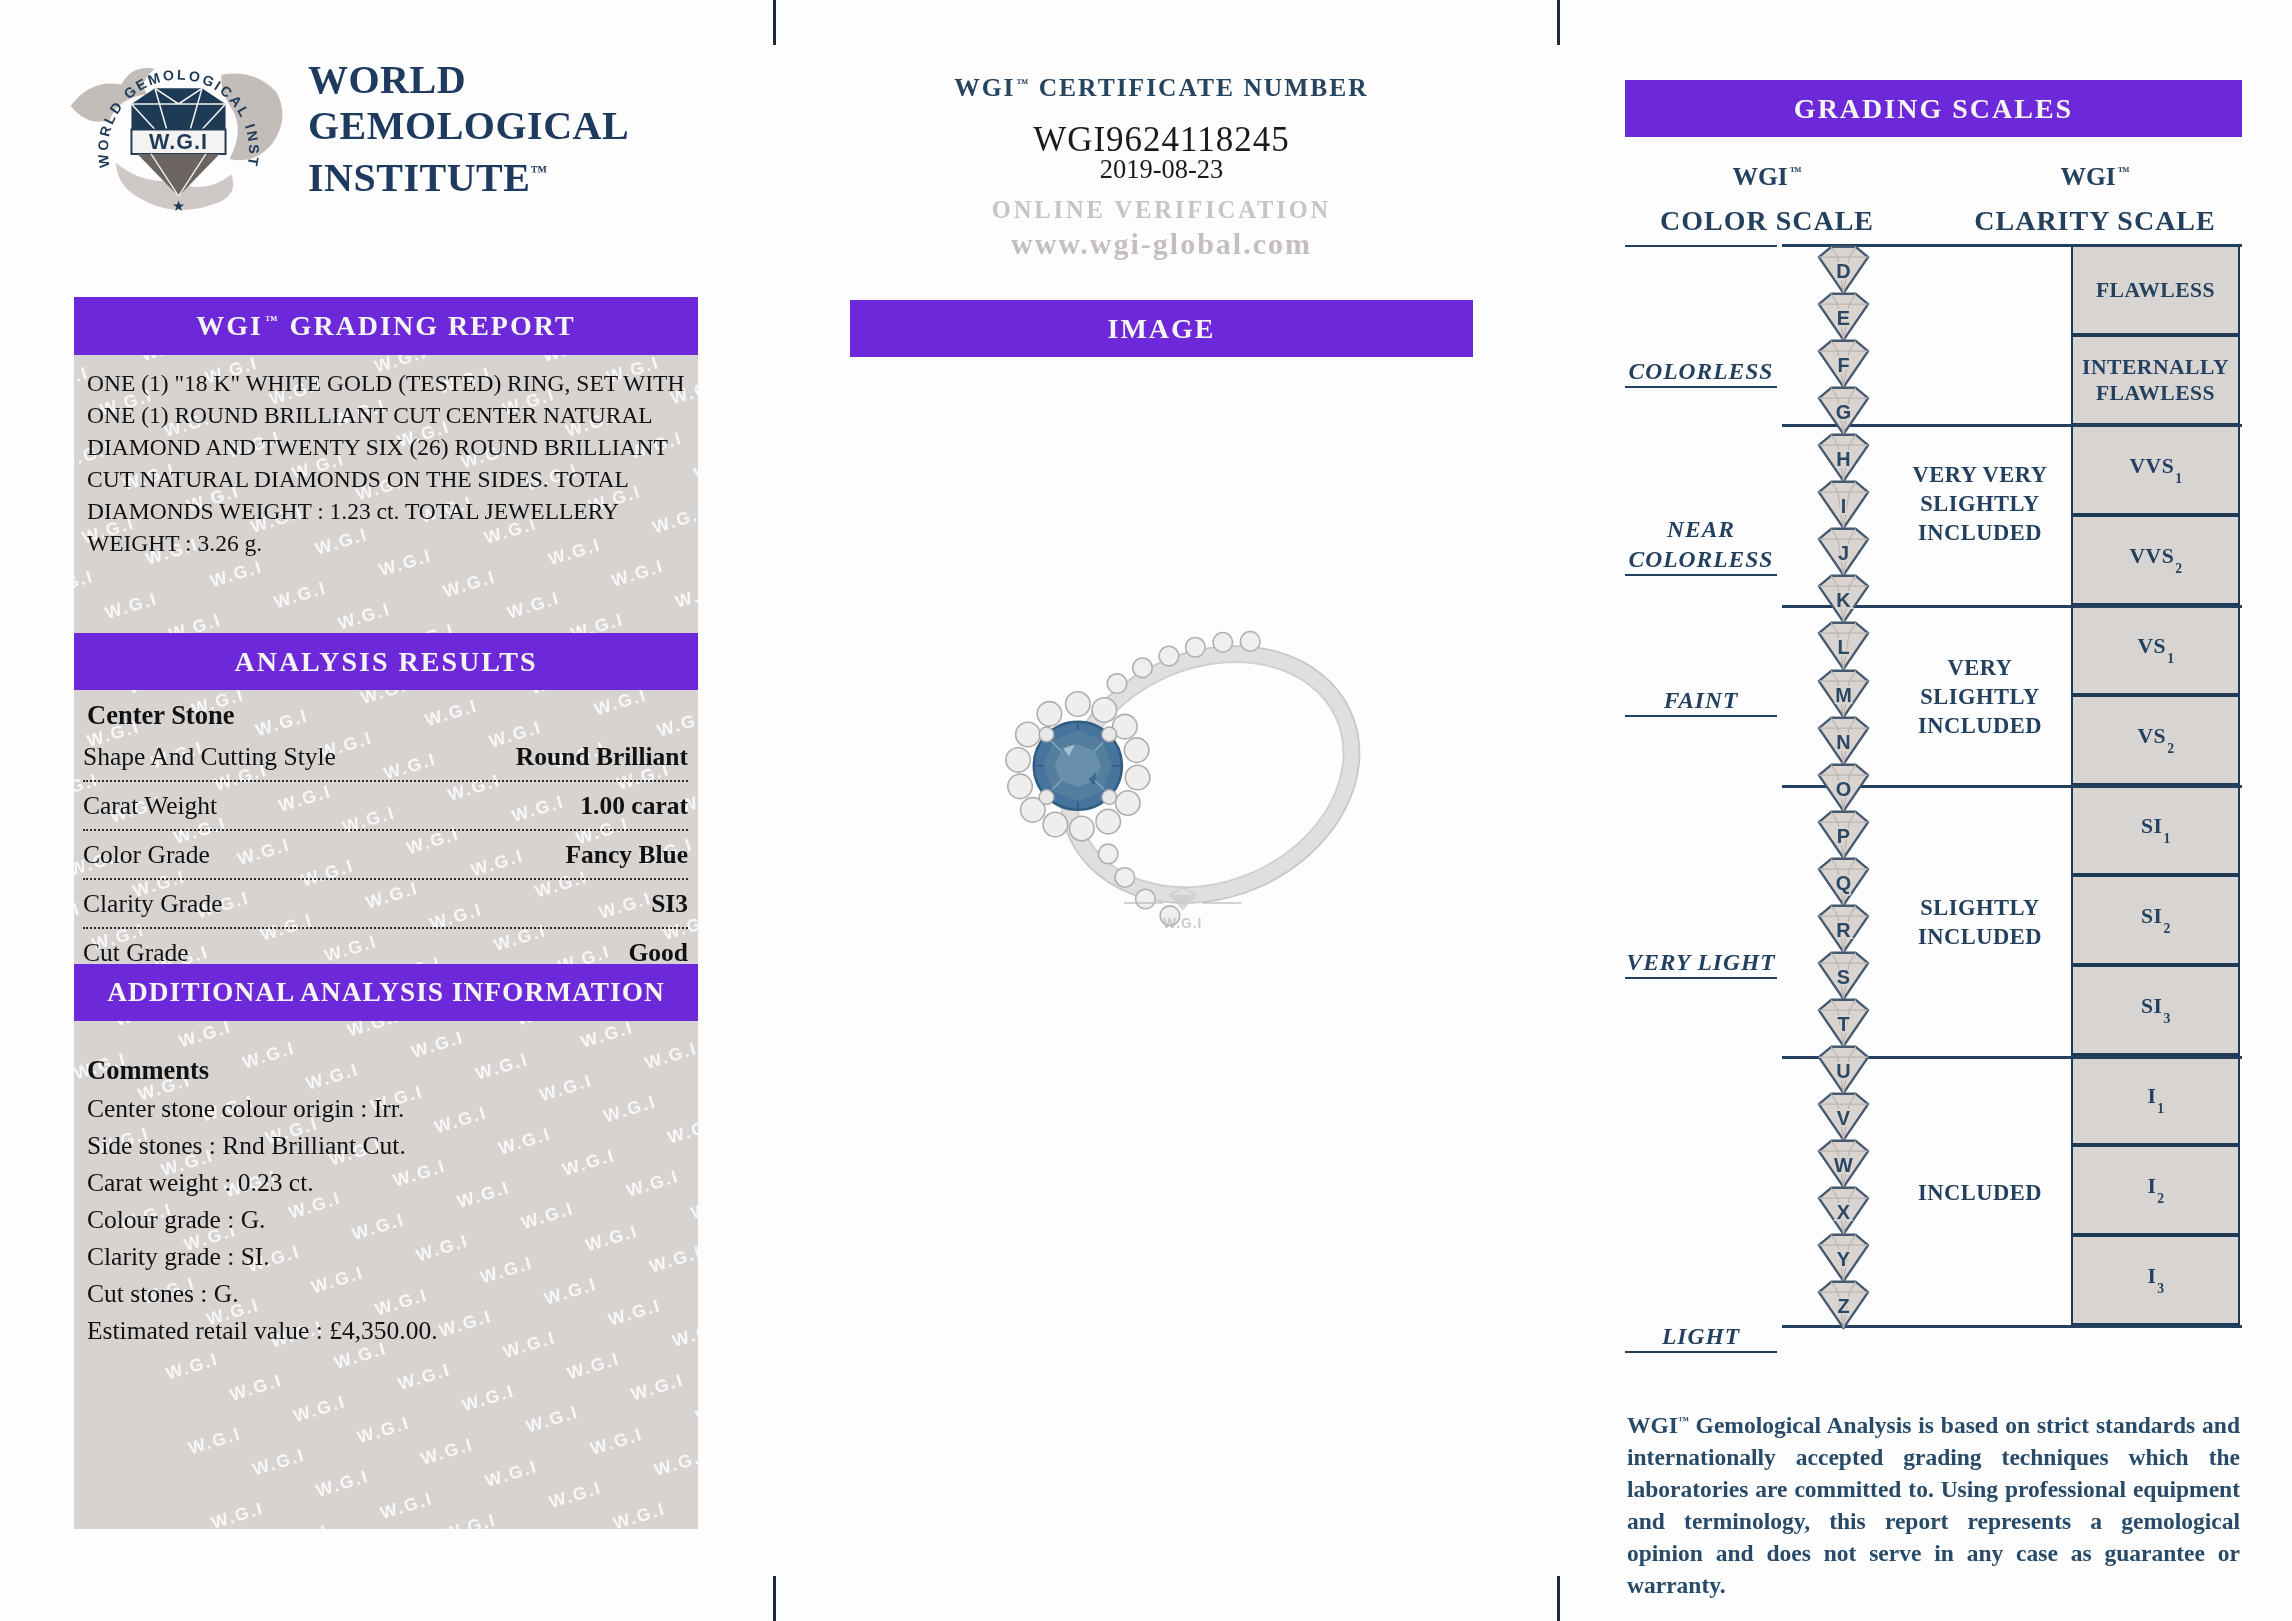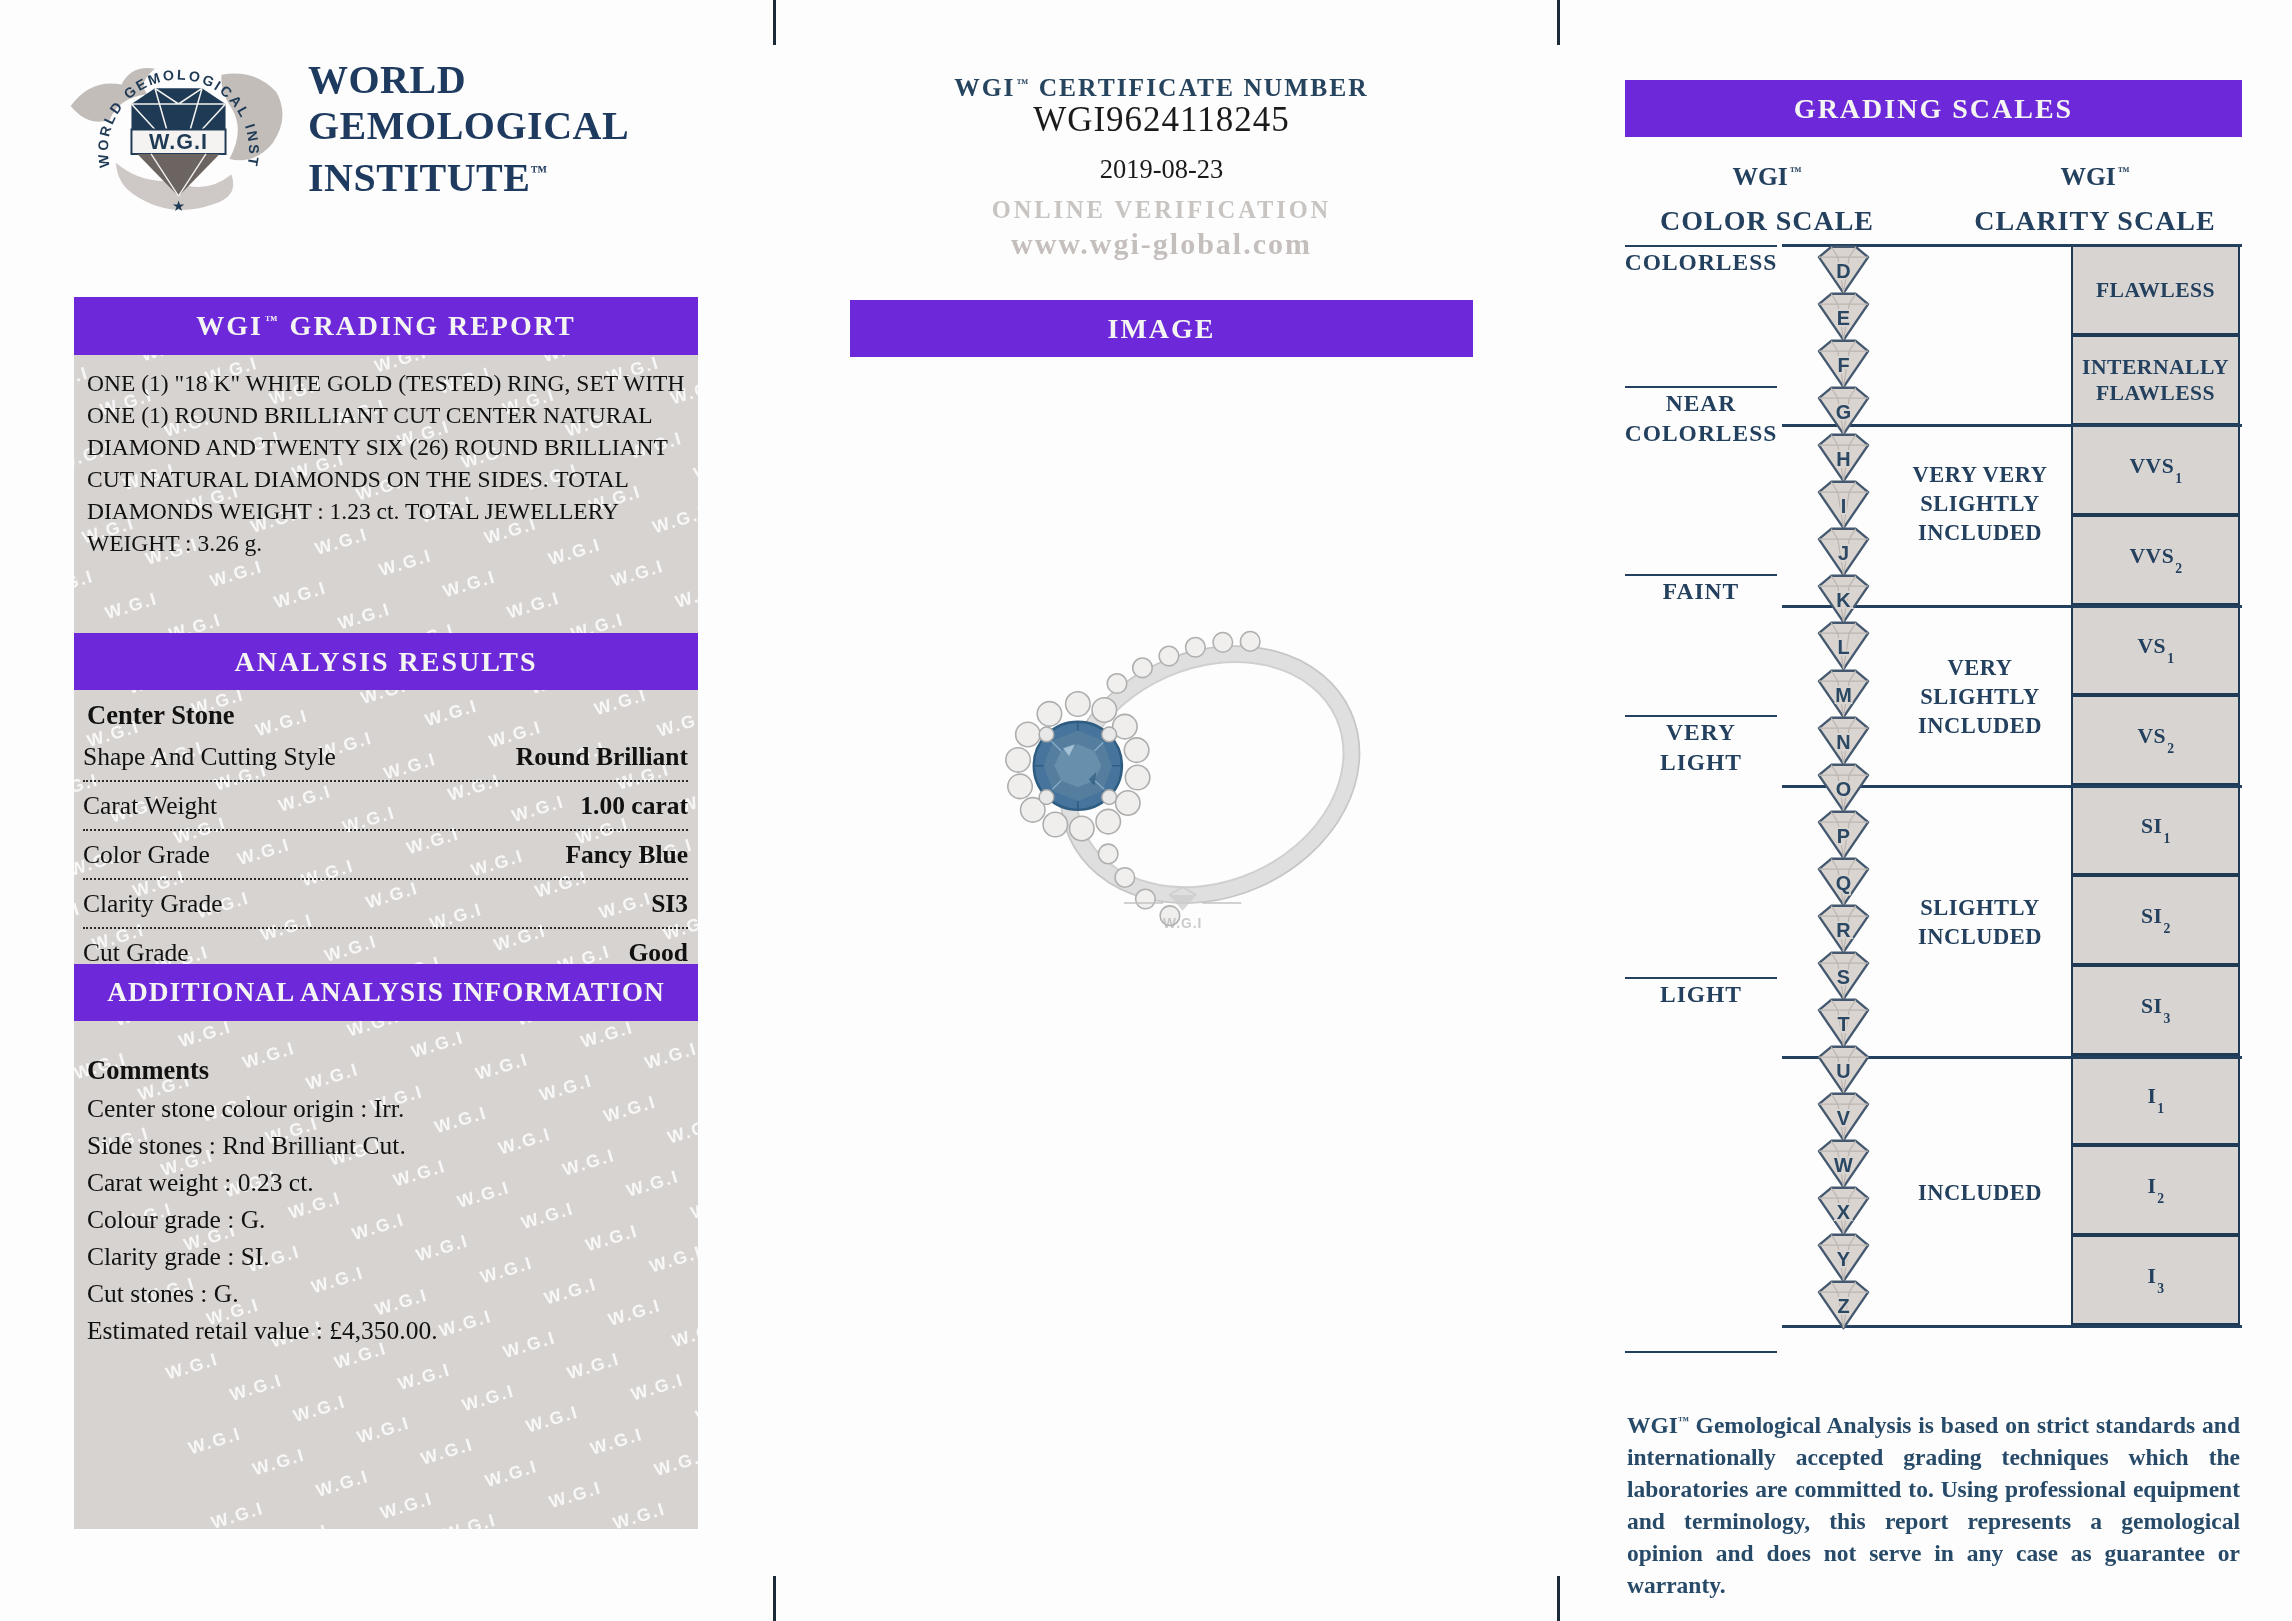--- a/index.html
+++ b/index.html
@@ -29,21 +29,21 @@
   .certH{font-weight:bold;color:#27445f;font-size:25.5px;letter-spacing:2px;}
   .certH sup{font-size:11.8px;margin:-9.8px 2px 0 1px;letter-spacing:0;}
   .certN{color:#1a1a1a;font-size:35px;letter-spacing:1px;}
   .certD{color:#1a1a1a;font-size:26.5px;}
   .online{color:#c8c4c1;font-weight:bold;font-size:24.5px;letter-spacing:2.9px;}
   .site{color:#c4bfbc;font-weight:bold;font-size:30px;letter-spacing:2px;}
   
   .colhead{font-weight:bold;color:#23405e;text-align:center;font-size:25.5px;line-height:44px;}
   .colhead .l2{font-size:28px;letter-spacing:1px;}
   .colhead sup{font-size:11.8px;margin-left:2px;}
-  .cat{box-sizing:border-box;border-top:2.9px solid #23405e;display:flex;align-items:flex-start;justify-content:center;}
+  .cat{box-sizing:border-box;border-top:2.9px solid #23405e;display:flex;align-items:flex-end;justify-content:center;font-style:italic;}
   .cat:last-child{border-bottom:2.9px solid #23405e;}
   .catlbl{font-weight:bold;color:#23405e;font-size:23.5px;letter-spacing:1px;text-align:center;line-height:30px;}
   .dia{position:absolute;left:190px;width:57px;height:53px;z-index:2;}
   .cbox{box-sizing:border-box;height:90px;border:2px solid #1e3a55;background:#d8d4d2;
         display:flex;align-items:center;justify-content:center;text-align:center;
         font-weight:bold;font-size:21.6px;color:#23405e;letter-spacing:0.5px;line-height:26.5px;padding:0 7.8px;}
   .cbox sub{font-size:13.7px;position:relative;top:4.9px;left:1px;}
   .glabel{position:absolute;left:267px;width:176px;display:flex;align-items:center;justify-content:center;
           text-align:center;font-weight:bold;color:#23405e;font-size:22.5px;line-height:29px;letter-spacing:0.5px;}
   .gline{position:absolute;left:157px;width:460px;height:2.9px;background:#23405e;}
@@ -314,21 +314,21 @@
     <div class="cline">Carat weight : 0.23 ct.</div>
     <div class="cline">Colour grade : G.</div>
     <div class="cline">Clarity grade : SI.</div>
     <div class="cline">Cut stones : G.</div>
     <div class="cline">Estimated retail value : £4,350.00.</div>
   </div>
 
 <div class="abs cen certH" style="left:850px;top:73px;width:623px">
   <span>WGI</span><sup>™</sup>&nbsp;<span>CERTIFICATE NUMBER</span>
 </div>
-<div class="abs cen certN" style="left:850px;top:100px;width:623px">WGI9624118245</div>
+<div class="abs cen certN" style="left:850px;top:120px;width:623px">WGI9624118245</div>
 <div class="abs cen certD" style="left:850px;top:154px;width:623px">2019-08-23</div>
 <div class="abs cen online" style="left:850px;top:196px;width:623px">ONLINE VERIFICATION</div>
 <div class="abs cen site" style="left:850px;top:227px;width:623px">www.wgi-global.com</div>
 
 <div class="abs bar" style="left:850px;top:300px;width:623px;height:57px">IMAGE</div>
 
 <div class="abs" style="left:916px;top:564px;width:500px;height:431px">
   <svg width="500" height="431" viewBox="0 0 510 440">
     <g transform="rotate(-24 300 215)">
       <ellipse cx="300" cy="215" rx="157" ry="125" fill="none" stroke="#c6c6c6" stroke-width="2.5"></ellipse>

